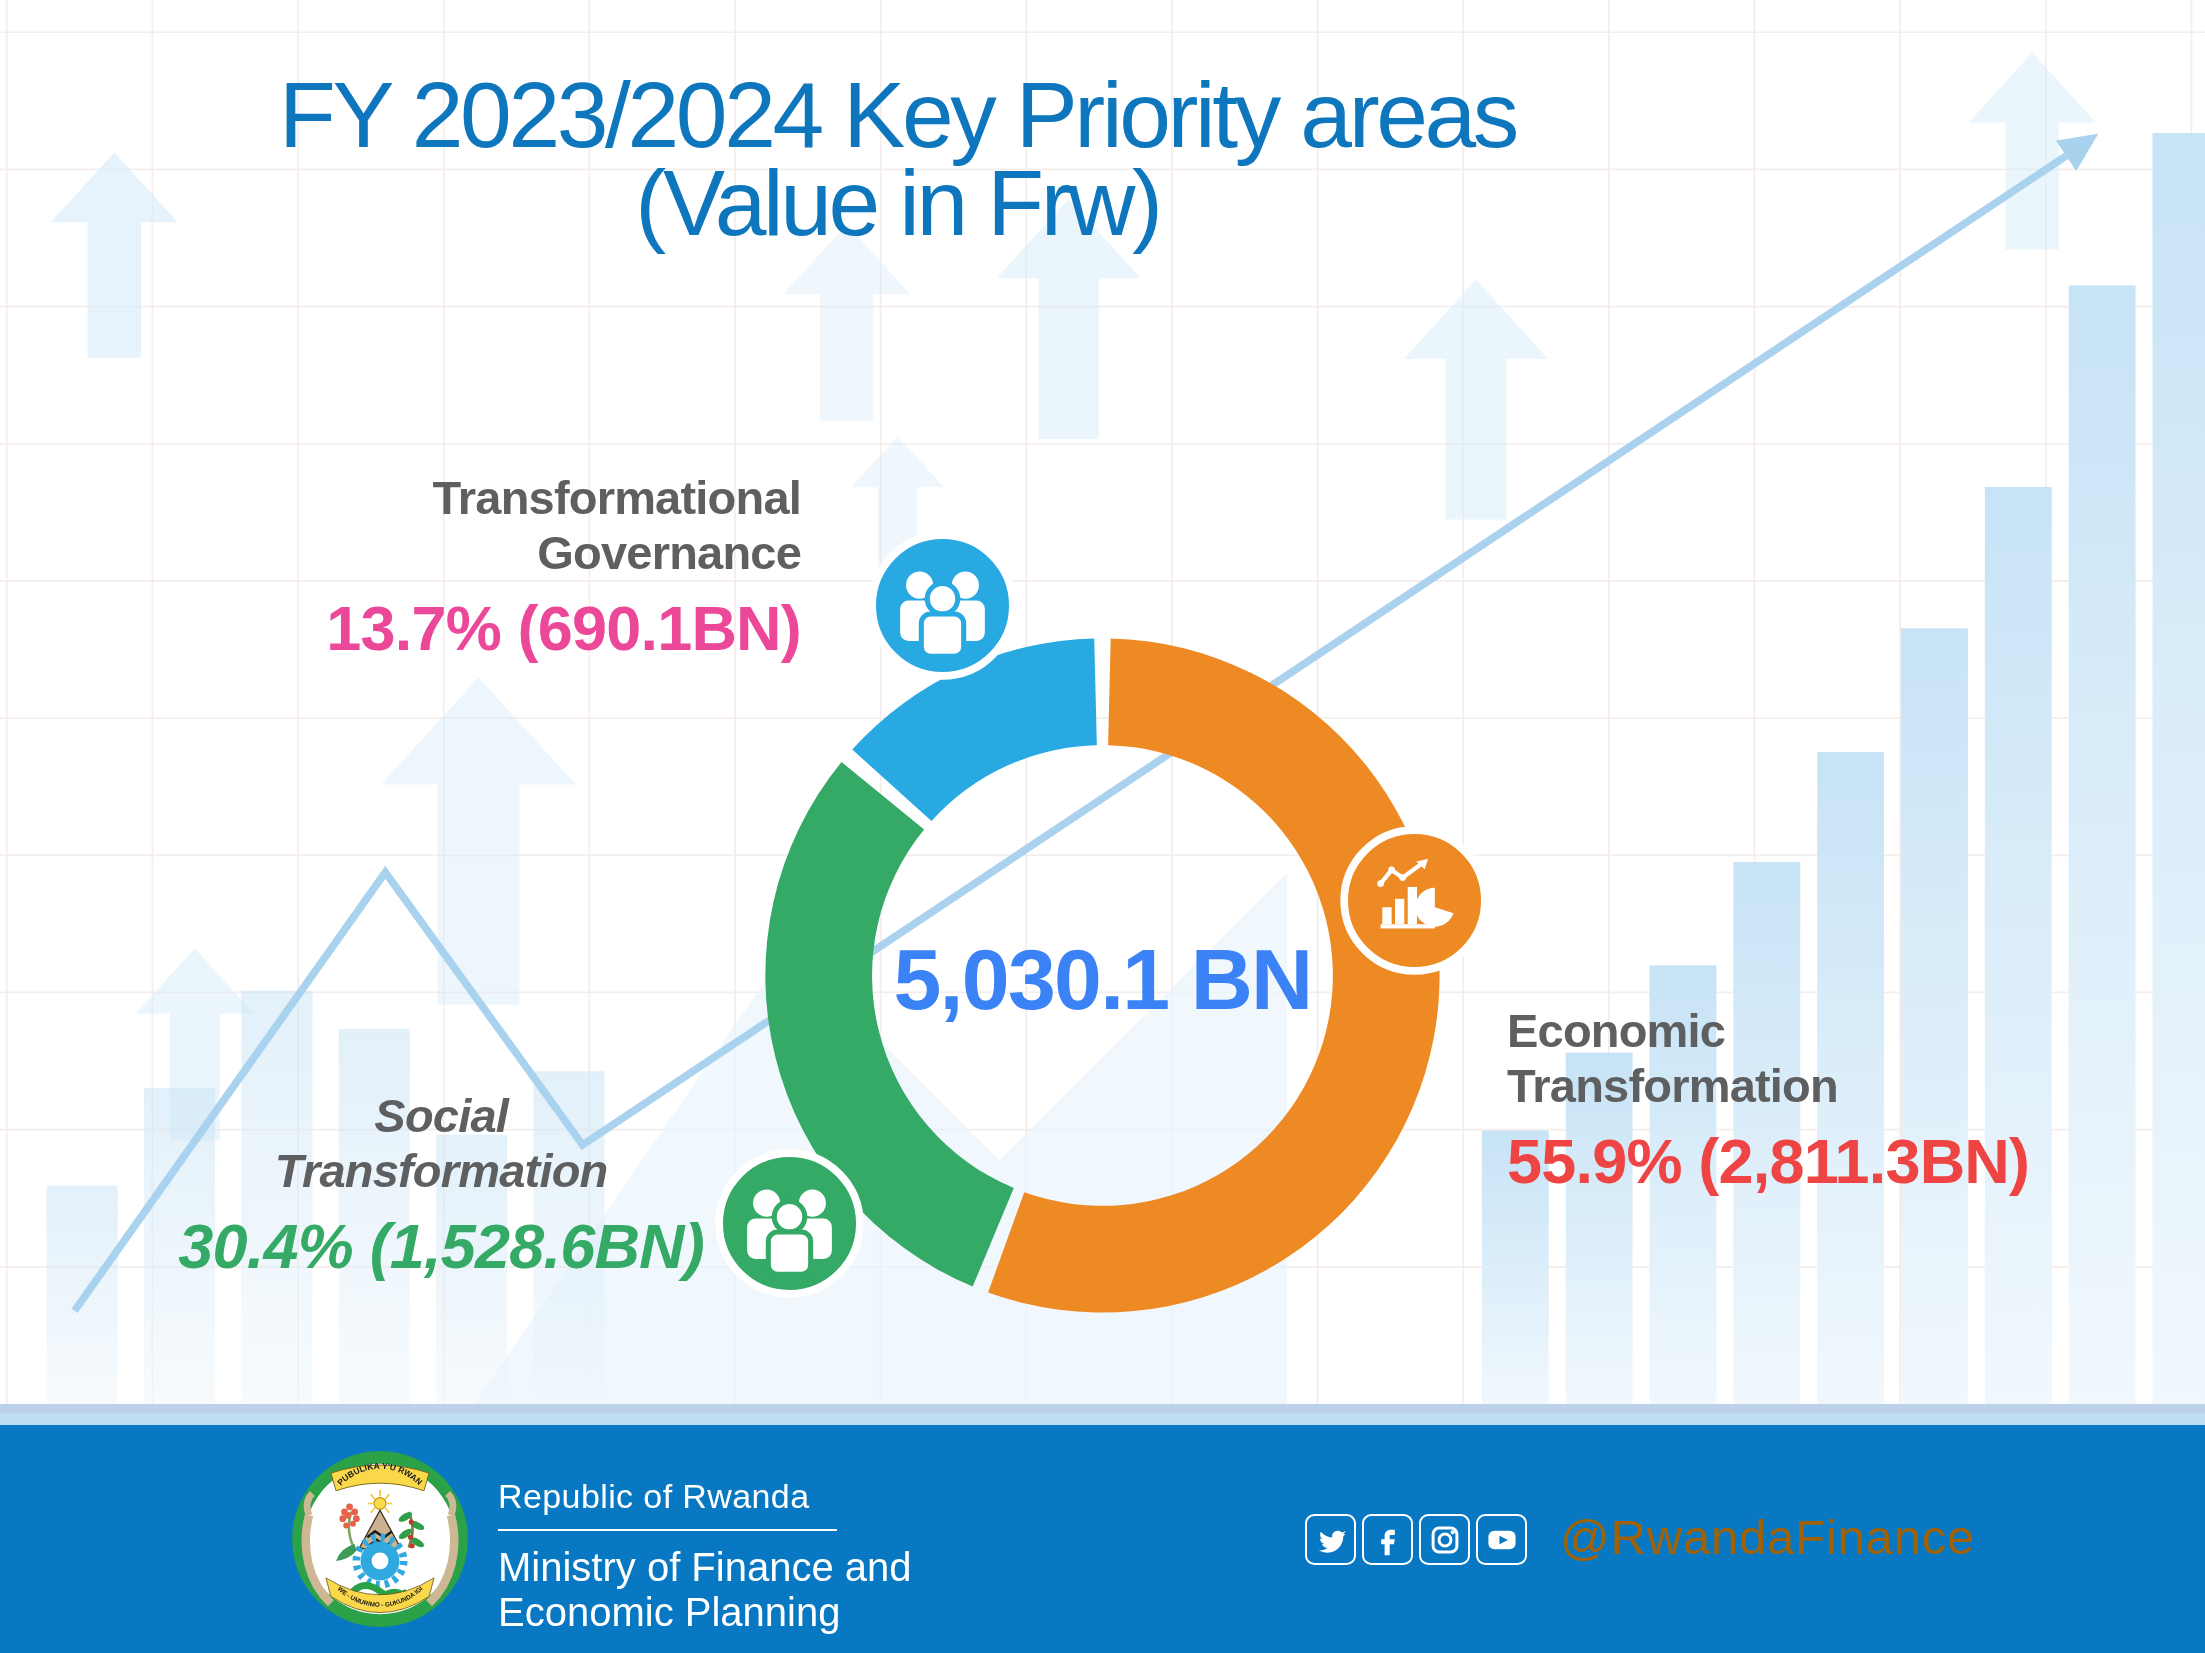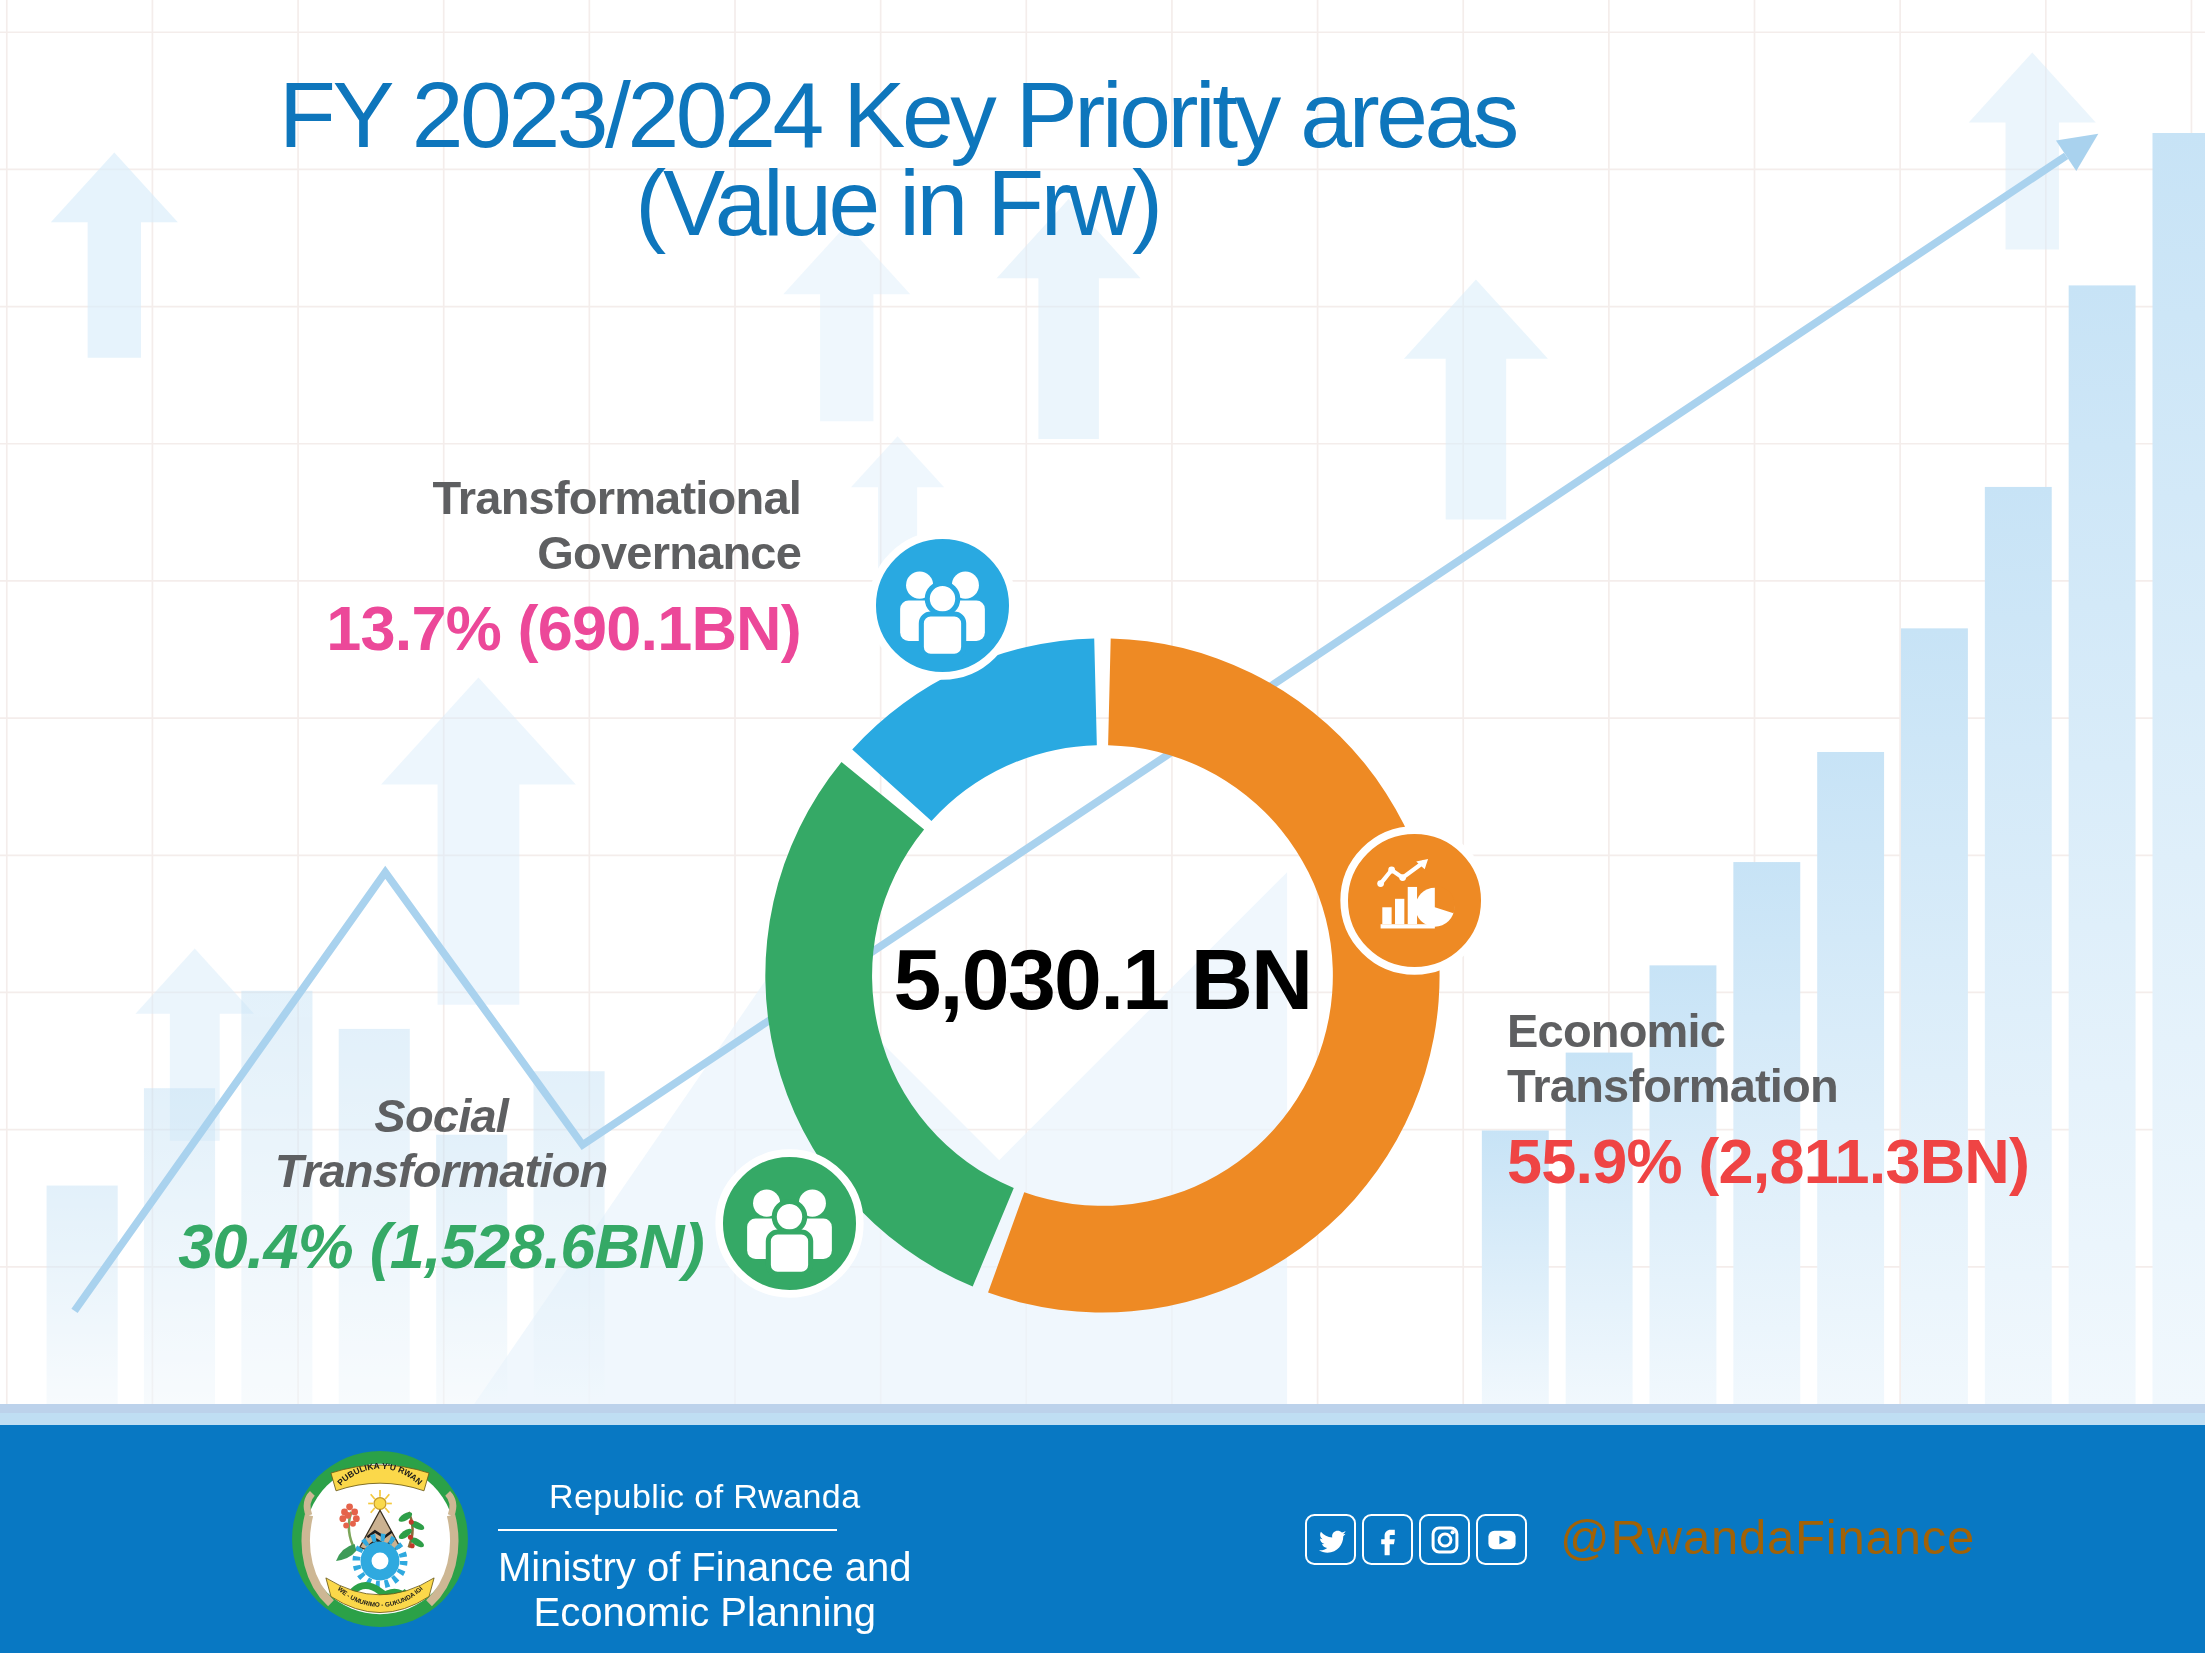--- a/index.html
+++ b/index.html
@@ -13,30 +13,30 @@
   #title{position:absolute;left:127px;top:71px;width:1541px;text-align:center;
          color:#0E76BC;font-weight:400;font-size:93px;line-height:88px;letter-spacing:-3.4px;}
 
   .seg-label{position:absolute;color:#5E5F61;font-weight:700;font-size:47px;line-height:1.16;letter-spacing:-0.8px;}
   .seg-value{font-size:63px;font-weight:700;letter-spacing:-0.8px;margin-top:12px;white-space:nowrap;}
   #gov-label{right:1404px;top:471px;text-align:right;}
   #eco-label{left:1507px;top:1004px;text-align:left;}
   #soc-label{right:1501px;top:1089px;text-align:center;font-style:italic;}
 
   #center-total{position:absolute;left:806px;top:930px;width:593px;text-align:center;
-                font-size:86px;font-weight:700;color:#000000;letter-spacing:-1.7px;}
+                font-size:86px;font-weight:700;color:#3b82f6;letter-spacing:-1.7px;}
 
   .badge{position:absolute;width:161px;height:161px;}
 
   
   #stripe1{position:absolute;left:0;top:1404px;width:2205px;height:9.3px;background:#BCD2EB;}
   #stripe2{position:absolute;left:0;top:1413px;width:2205px;height:12px;background:#BFDEF3;}
   #footer{position:absolute;left:0;top:1425px;width:2205px;height:228px;background:#0878C3;}
   #emblem{position:absolute;left:287px;top:1446px;}
-  #ministry-block{position:absolute;left:498px;top:1477px;color:#fff;text-align:center;}
+  #ministry-block{position:absolute;left:498px;top:1477px;color:#fff;}
   #ministry-block .rep{font-size:34px;font-weight:400;letter-spacing:0.4px;}
   #ministry-block .divider{width:339px;height:2.5px;background:#fff;margin:12.7px 0 13.6px;}
   #ministry-block .min{font-size:40px;font-weight:400;line-height:1.13;}
   #social-row{position:absolute;left:1305px;top:1514px;display:flex;gap:6px;}
   .sbox{width:51px;height:51px;border:2.5px solid #fff;border-radius:9.3px;box-sizing:border-box;
         display:flex;align-items:center;justify-content:center;}
   #handle{position:absolute;left:1560px;top:1509px;color:#a16207;font-size:49px;line-height:56px;letter-spacing:0.8px;font-weight:400;}
 </style>
 </head>
 <body>

